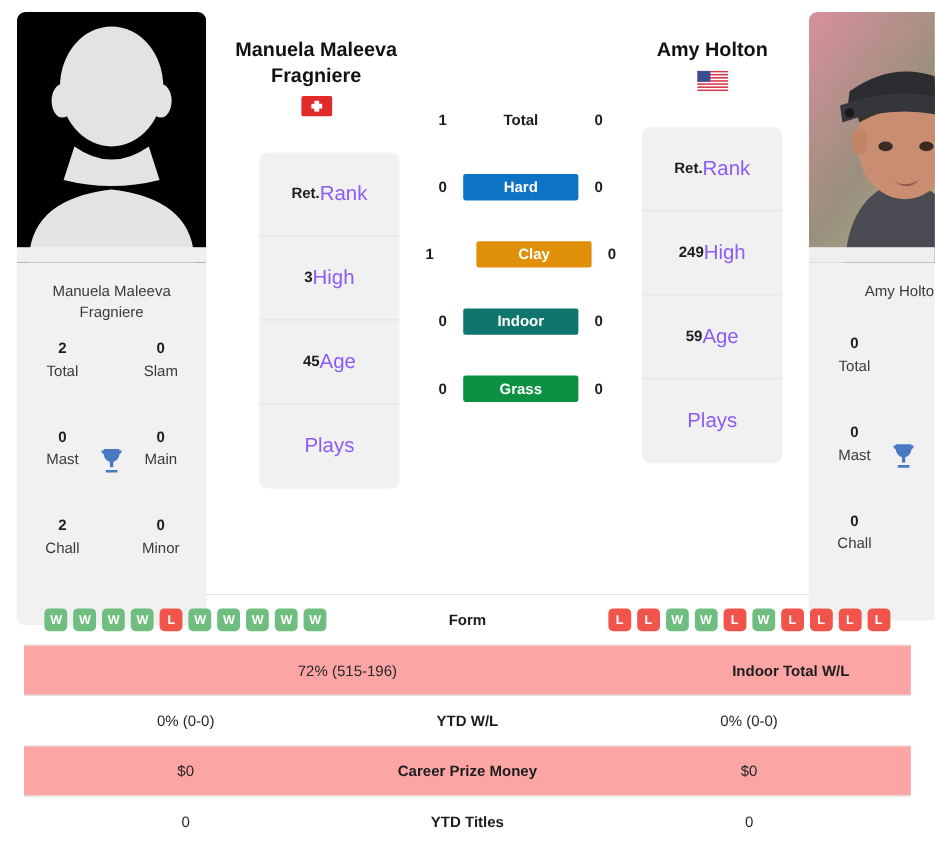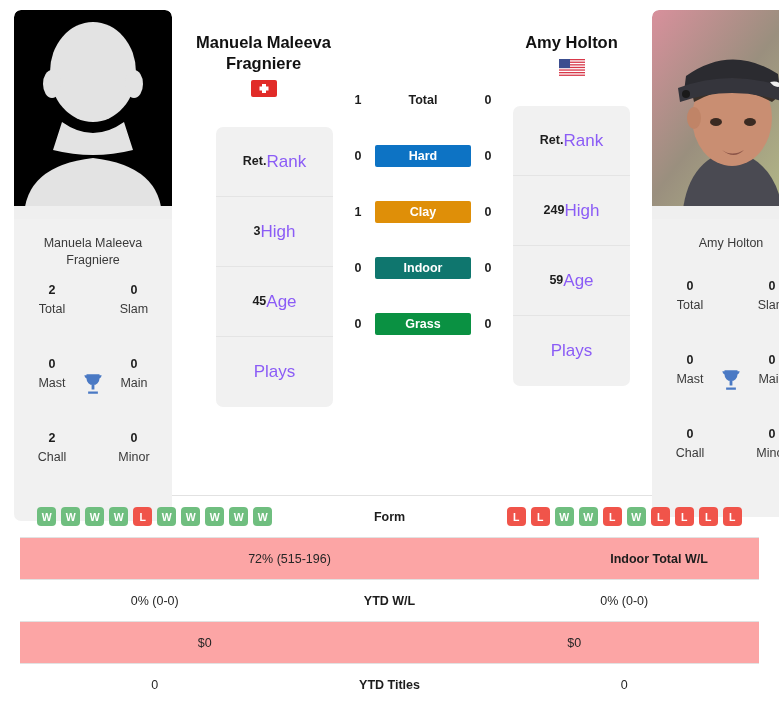--- a/index.html
+++ b/index.html
@@ -292,21 +292,21 @@
         <div class="sbadge plain">Total</div>
         <div class="snum">0</div>
       </div>
       <div class="srow">
         <div class="snum">0</div>
         <div class="sbadge" style="background: rgb(13, 115, 196);">Hard</div>
         <div class="snum">0</div>
       </div>
       <div class="srow">
         <div class="snum">1</div>
-        <div class="sbadge" style="background: rgb(223, 143, 8);">Clay</div>
+        <div class="sbadge" style="background: rgb(223, 143, 8); margin-left: 22px;">Clay</div>
         <div class="snum">0</div>
       </div>
       <div class="srow">
         <div class="snum">0</div>
         <div class="sbadge" style="background: #0f766e;">Indoor</div>
         <div class="snum">0</div>
       </div>
       <div class="srow">
         <div class="snum">0</div>
         <div class="sbadge" style="background: rgb(10, 145, 66);">Grass</div>
@@ -453,20 +453,21 @@
       </div>
       <div class="divider"></div>
       <div class="srow-t">
         <div class="col-l">0% (0-0)</div>
         <div class="col-m">YTD W/L</div>
         <div class="col-r">0% (0-0)</div>
       </div>
       <div class="divider"></div>
       <div class="srow-t shaded">
         <div class="col-l">$0</div>
+        <div class="col-m">Career Prize Money</div>
         <div class="col-r">$0</div>
       </div>
       <div class="divider"></div>
       <div class="srow-t">
         <div class="col-l">0</div>
         <div class="col-m">YTD Titles</div>
         <div class="col-r">0</div>
       </div>
     </div>
 </div>

